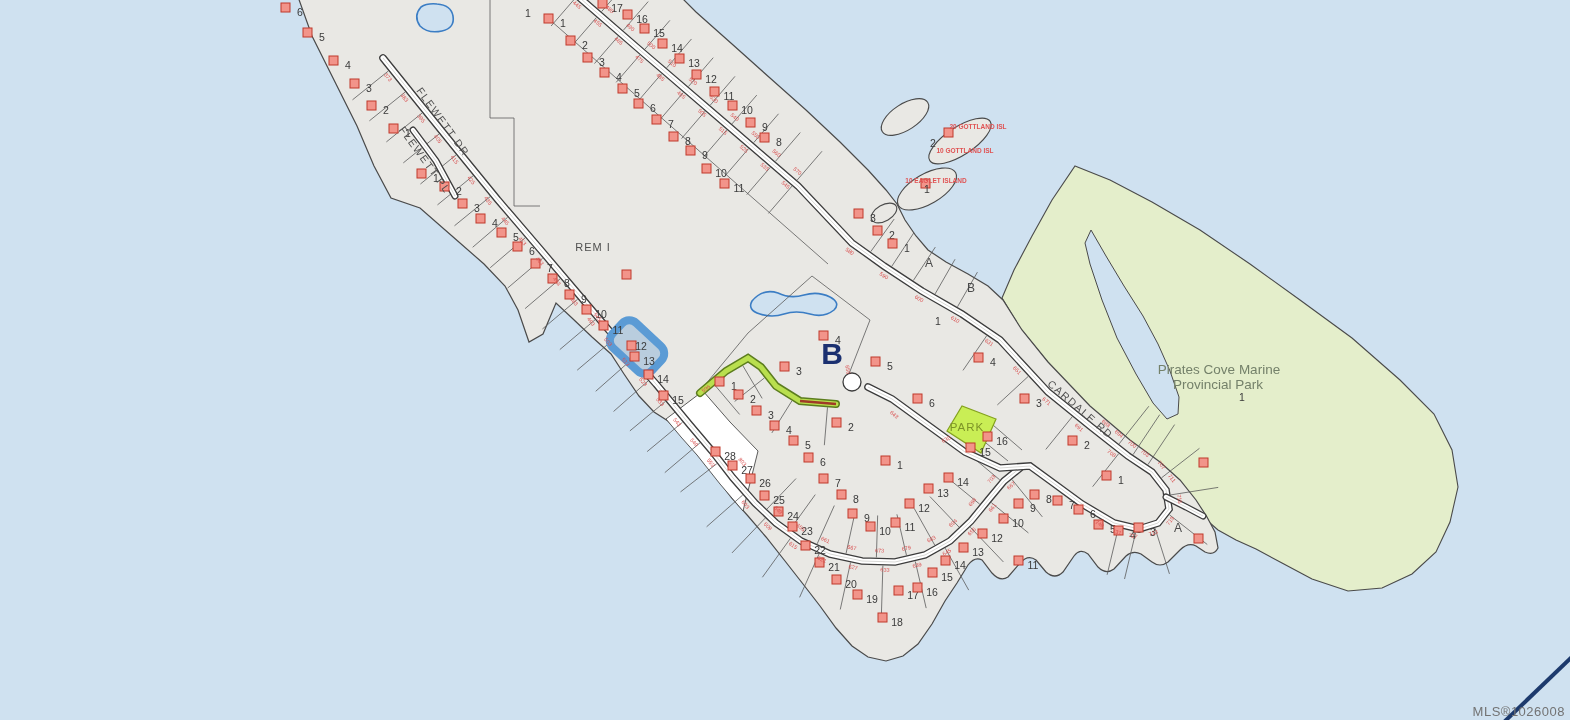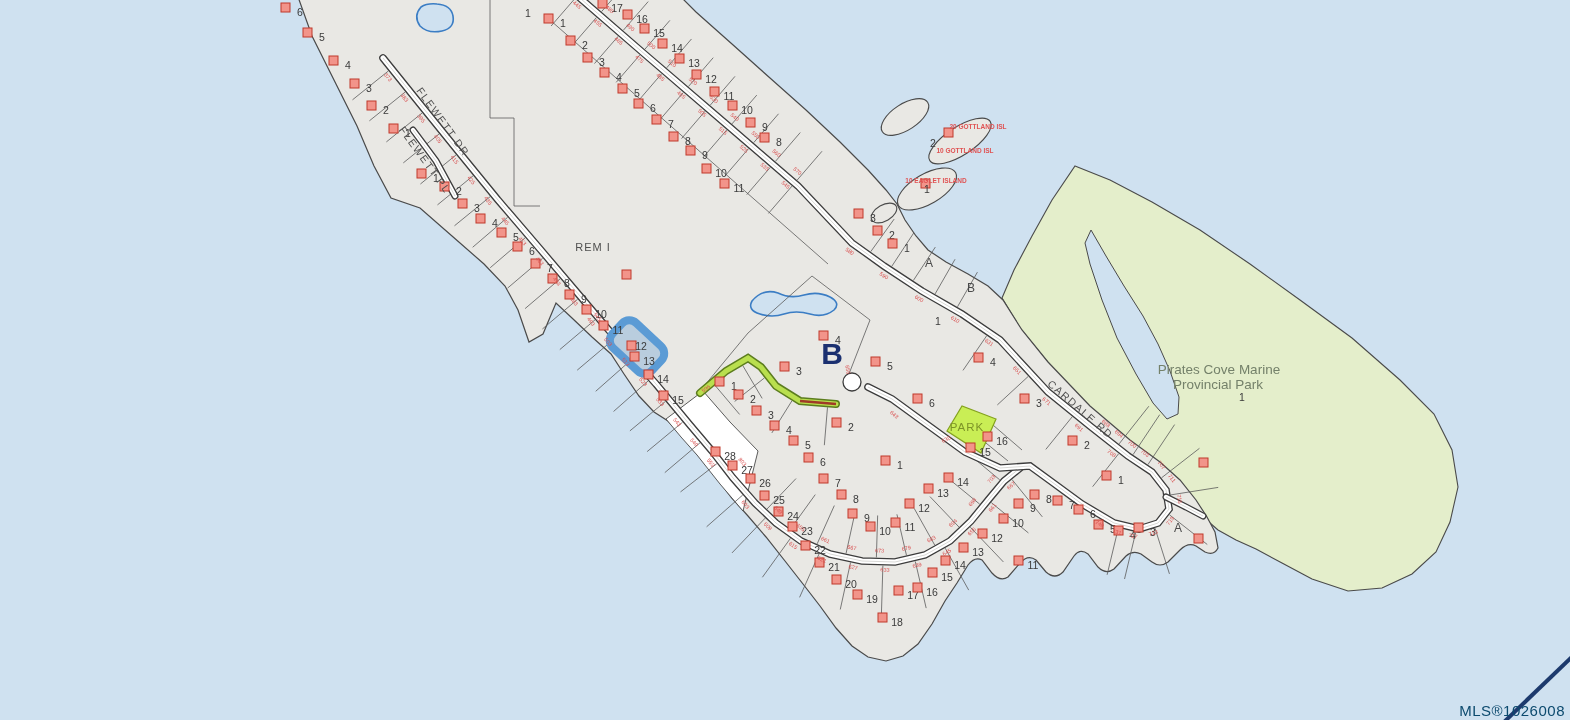--- a/index.html
+++ b/index.html
@@ -5,21 +5,21 @@
   html,body{margin:0;padding:0;}
   body{
     width:1570px;height:720px;overflow:hidden;position:relative;
     background:#cfe1f0;
     font-family:"Liberation Sans", sans-serif;
   }
   #map-wrap{position:absolute;inset:0;}
   svg{display:block;}
   #watermark{
     position:absolute;right:5px;bottom:1px;
-    font-size:15px;color:#0c4a6e;letter-spacing:0.5px;
+    font-size:13px;color:#737373;letter-spacing:0.5px;
     font-family:"Liberation Sans", sans-serif;
   }
   text{font-family:"Liberation Sans", sans-serif;}
   .lotnum{fill:#3a3a3a;font-size:10.5px;}
   .letter{fill:#4a4a4a;font-size:12px;}
   .bigB{fill:#1b3070;font-size:30px;font-weight:bold;}
   .dim{fill:#d95050;font-size:5.5px;}
   .roadname{fill:#4f4f4f;font-size:10.5px;letter-spacing:1.5px;}
   .islname{fill:#e05252;font-size:6.5px;font-weight:bold;}
   .parkname{fill:#74816a;font-size:13.5px;}

